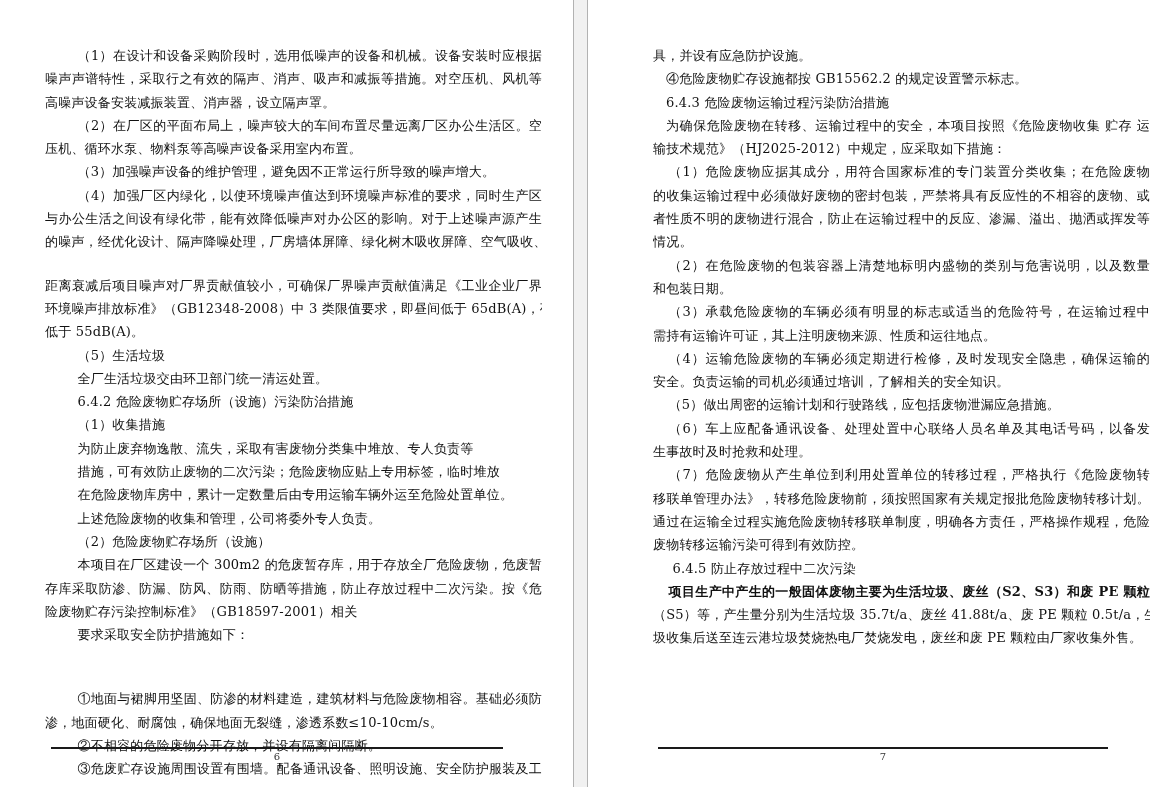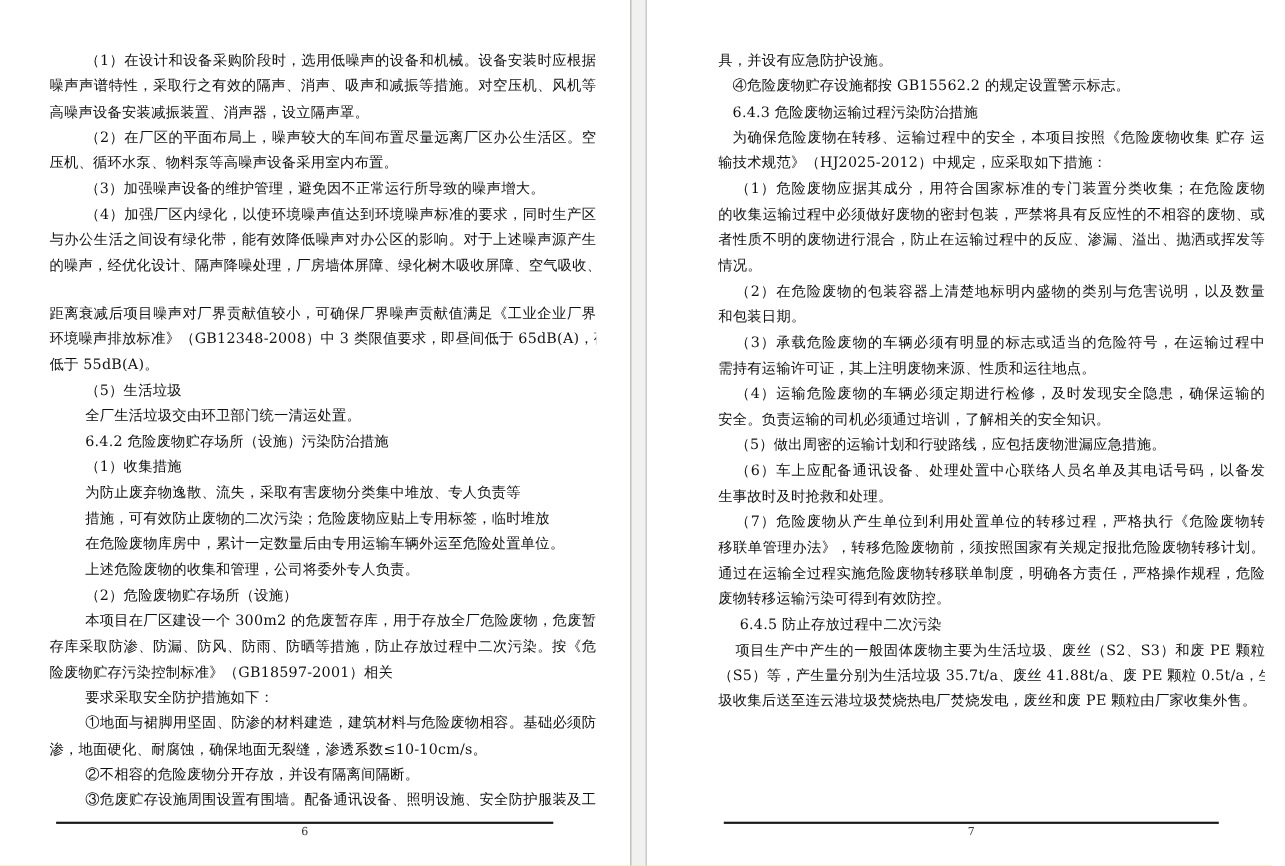--- a/index.html
+++ b/index.html
@@ -1,18 +1,18 @@
 <!DOCTYPE html>
 <html><head>
 <meta charset="utf-8">
 <style>
   html,body{margin:0;padding:0;background:#ffffff;}
   body{width:1168px;height:787px;overflow:hidden;
        font-family:"DejaVu Serif","Liberation Serif",serif;}
-  .spread{position:relative;width:1168px;height:787px;background:#bef264;overflow:hidden;}
+  .spread{position:relative;width:1168px;height:787px;background:#fca5a5;overflow:hidden;}
   .gap-strip{position:absolute;left:573px;top:0;width:13px;height:787px;
              background:#f1f1f1;border-left:1px solid #b2b2b2;border-right:1px solid #b2b2b2;}
   .page{position:absolute;top:0;height:787px;background:#ffffff;}
   .page-l{left:0;width:573px;}
   .page-r{left:588px;width:580px;padding-left:12px;}
   .content{position:absolute;top:44px;font-size:13px;line-height:23.3px;color:#111111;}
   .page-l .content{left:45px;width:497px;}
   .page-r .content{left:65px;width:497px;}
   .line{height:23.3px;white-space:nowrap;overflow:hidden;letter-spacing:0.2px;}
   .line.just{text-align:justify;text-align-last:justify;}
@@ -48,21 +48,21 @@
         <div class="line" style="text-indent: 2.5em;">（1）收集措施</div>
         <div class="line" style="text-indent: 2.5em;">为防止废弃物逸散、流失，采取有害废物分类集中堆放、专人负责等</div>
         <div class="line" style="text-indent: 2.5em;">措施，可有效防止废物的二次污染；危险废物应贴上专用标签，临时堆放</div>
         <div class="line" style="text-indent: 2.5em;">在危险废物库房中，累计一定数量后由专用运输车辆外运至危险处置单位。</div>
         <div class="line" style="text-indent: 2.5em;">上述危险废物的收集和管理，公司将委外专人负责。</div>
         <div class="line" style="text-indent: 2.5em;">（2）危险废物贮存场所（设施）</div>
         <div class="line just" style="text-indent: 2.5em;">本项目在厂区建设一个 300m2 的危废暂存库，用于存放全厂危险废物，危废暂</div>
         <div class="line just" style="text-indent: 0em;">存库采取防渗、防漏、防风、防雨、防晒等措施，防止存放过程中二次污染。按《危</div>
         <div class="line" style="text-indent: 0em;">险废物贮存污染控制标准》（GB18597-2001）相关</div>
         <div class="line" style="text-indent: 2.5em;">要求采取安全防护措施如下：</div>
-        <div class="line just" style="text-indent: 2.5em;">①地面与裙脚用坚固、防渗的材料建造，建筑材料与危险废物相容。基础必须防</div>
+        <div class="line just" style="text-indent: 2.5em; margin-top: 41px;">①地面与裙脚用坚固、防渗的材料建造，建筑材料与危险废物相容。基础必须防</div>
         <div class="line" style="text-indent: 0em;">渗，地面硬化、耐腐蚀，确保地面无裂缝，渗透系数≤10-10cm/s。</div>
         <div class="line" style="text-indent: 2.5em;">②不相容的危险废物分开存放，并设有隔离间隔断。</div>
         <div class="line just" style="text-indent: 2.5em;">③危废贮存设施周围设置有围墙。配备通讯设备、照明设施、安全防护服装及工</div>
       </div>
     <div class="rule"></div>
     <div class="page-num">6</div>
   </div>
 
   <div class="gap-strip"></div>
 
@@ -84,21 +84,21 @@
         <div class="line just" style="text-indent: 1.2em;">（4）运输危险废物的车辆必须定期进行检修，及时发现安全隐患，确保运输的</div>
         <div class="line" style="text-indent: 0em;">安全。负责运输的司机必须通过培训，了解相关的安全知识。</div>
         <div class="line" style="text-indent: 1.2em;">（5）做出周密的运输计划和行驶路线，应包括废物泄漏应急措施。</div>
         <div class="line just" style="text-indent: 1.2em;">（6）车上应配备通讯设备、处理处置中心联络人员名单及其电话号码，以备发</div>
         <div class="line" style="text-indent: 0em;">生事故时及时抢救和处理。</div>
         <div class="line just" style="text-indent: 1.2em;">（7）危险废物从产生单位到利用处置单位的转移过程，严格执行《危险废物转</div>
         <div class="line just" style="text-indent: 0em;">移联单管理办法》，转移危险废物前，须按照国家有关规定报批危险废物转移计划。</div>
         <div class="line just" style="text-indent: 0em;">通过在运输全过程实施危险废物转移联单制度，明确各方责任，严格操作规程，危险</div>
         <div class="line" style="text-indent: 0em;">废物转移运输污染可得到有效防控。</div>
         <div class="line" style="text-indent: 1.5em;">6.4.5 防止存放过程中二次污染</div>
-        <div class="line just" style="text-indent: 1.2em;">项目生产中产生的一般固体废物主要为生活垃圾、废丝（S2、S3）和废 PE 颗粒</div>
+        <div class="line just" style="text-indent: 1.2em; font-weight: bold;">项目生产中产生的一般固体废物主要为生活垃圾、废丝（S2、S3）和废 PE 颗粒</div>
         <div class="line just" style="text-indent: 0em;">（S5）等，产生量分别为生活垃圾 35.7t/a、废丝 41.88t/a、废 PE 颗粒 0.5t/a，生活垃</div>
         <div class="line" style="text-indent: 0em;">圾收集后送至连云港垃圾焚烧热电厂焚烧发电，废丝和废 PE 颗粒由厂家收集外售。</div>
       </div>
     <div class="rule"></div>
     <div class="page-num">7</div>
   </div>
 
 </div>
 
 </body></html>

